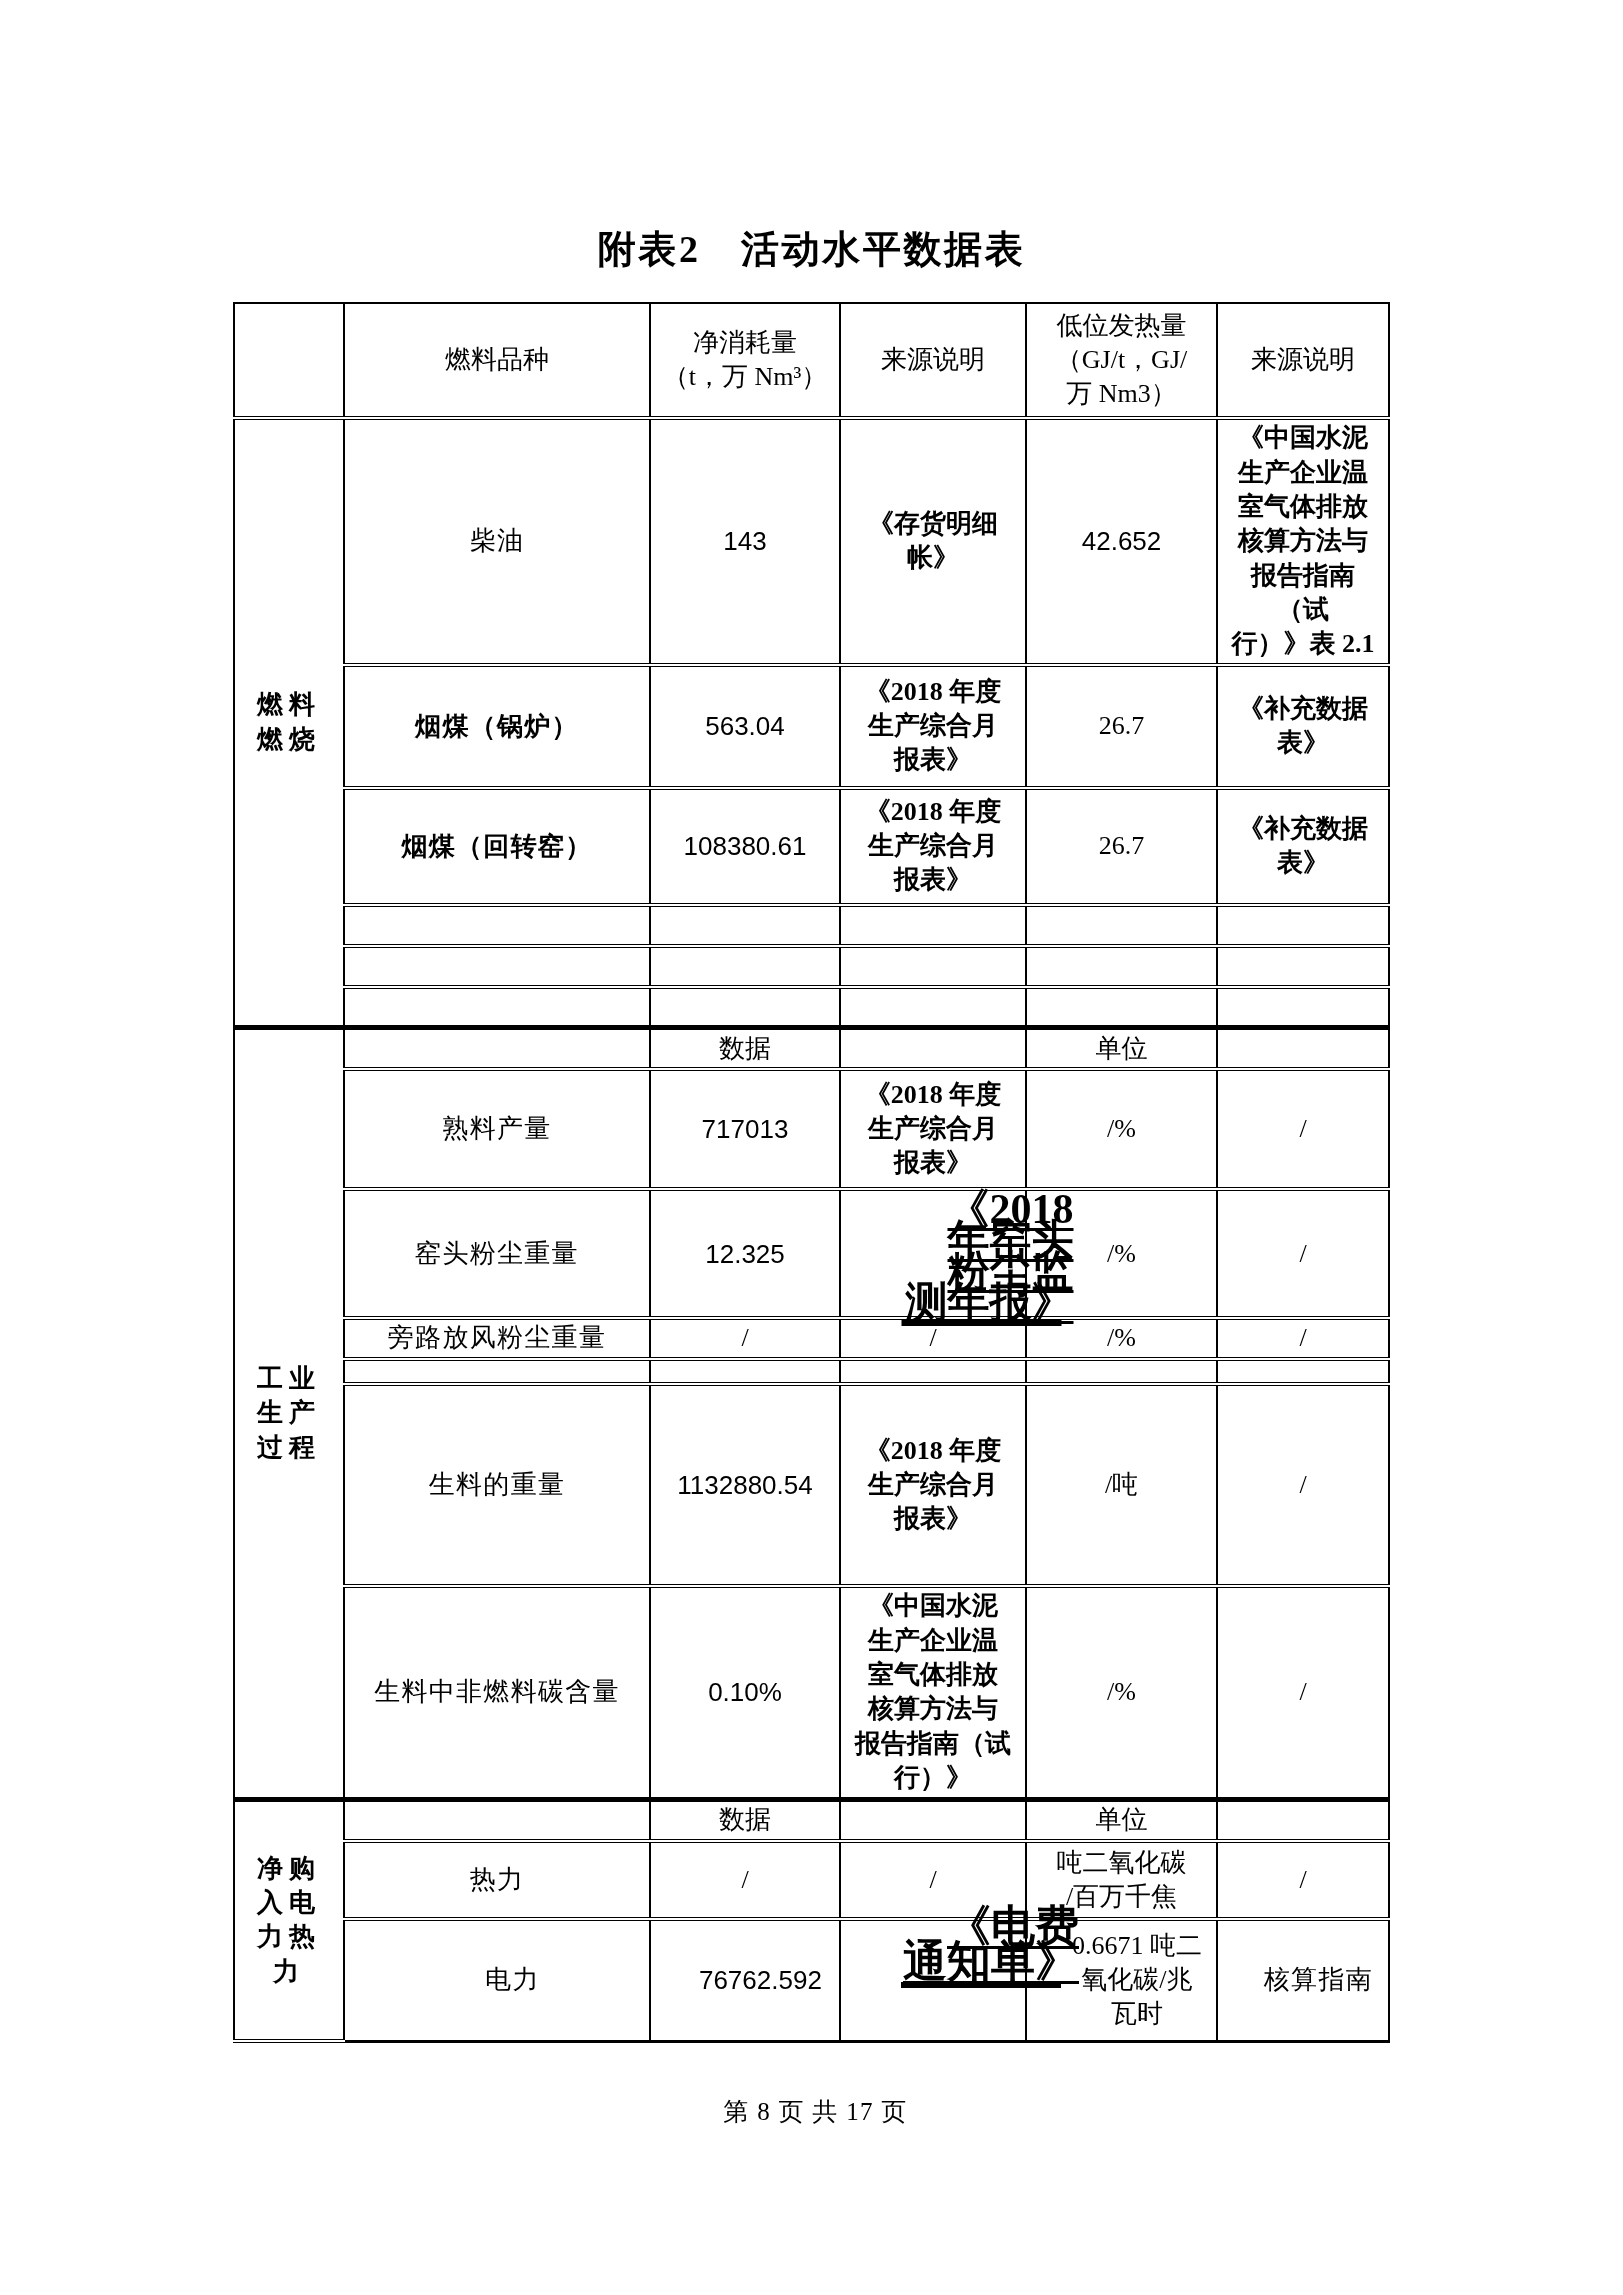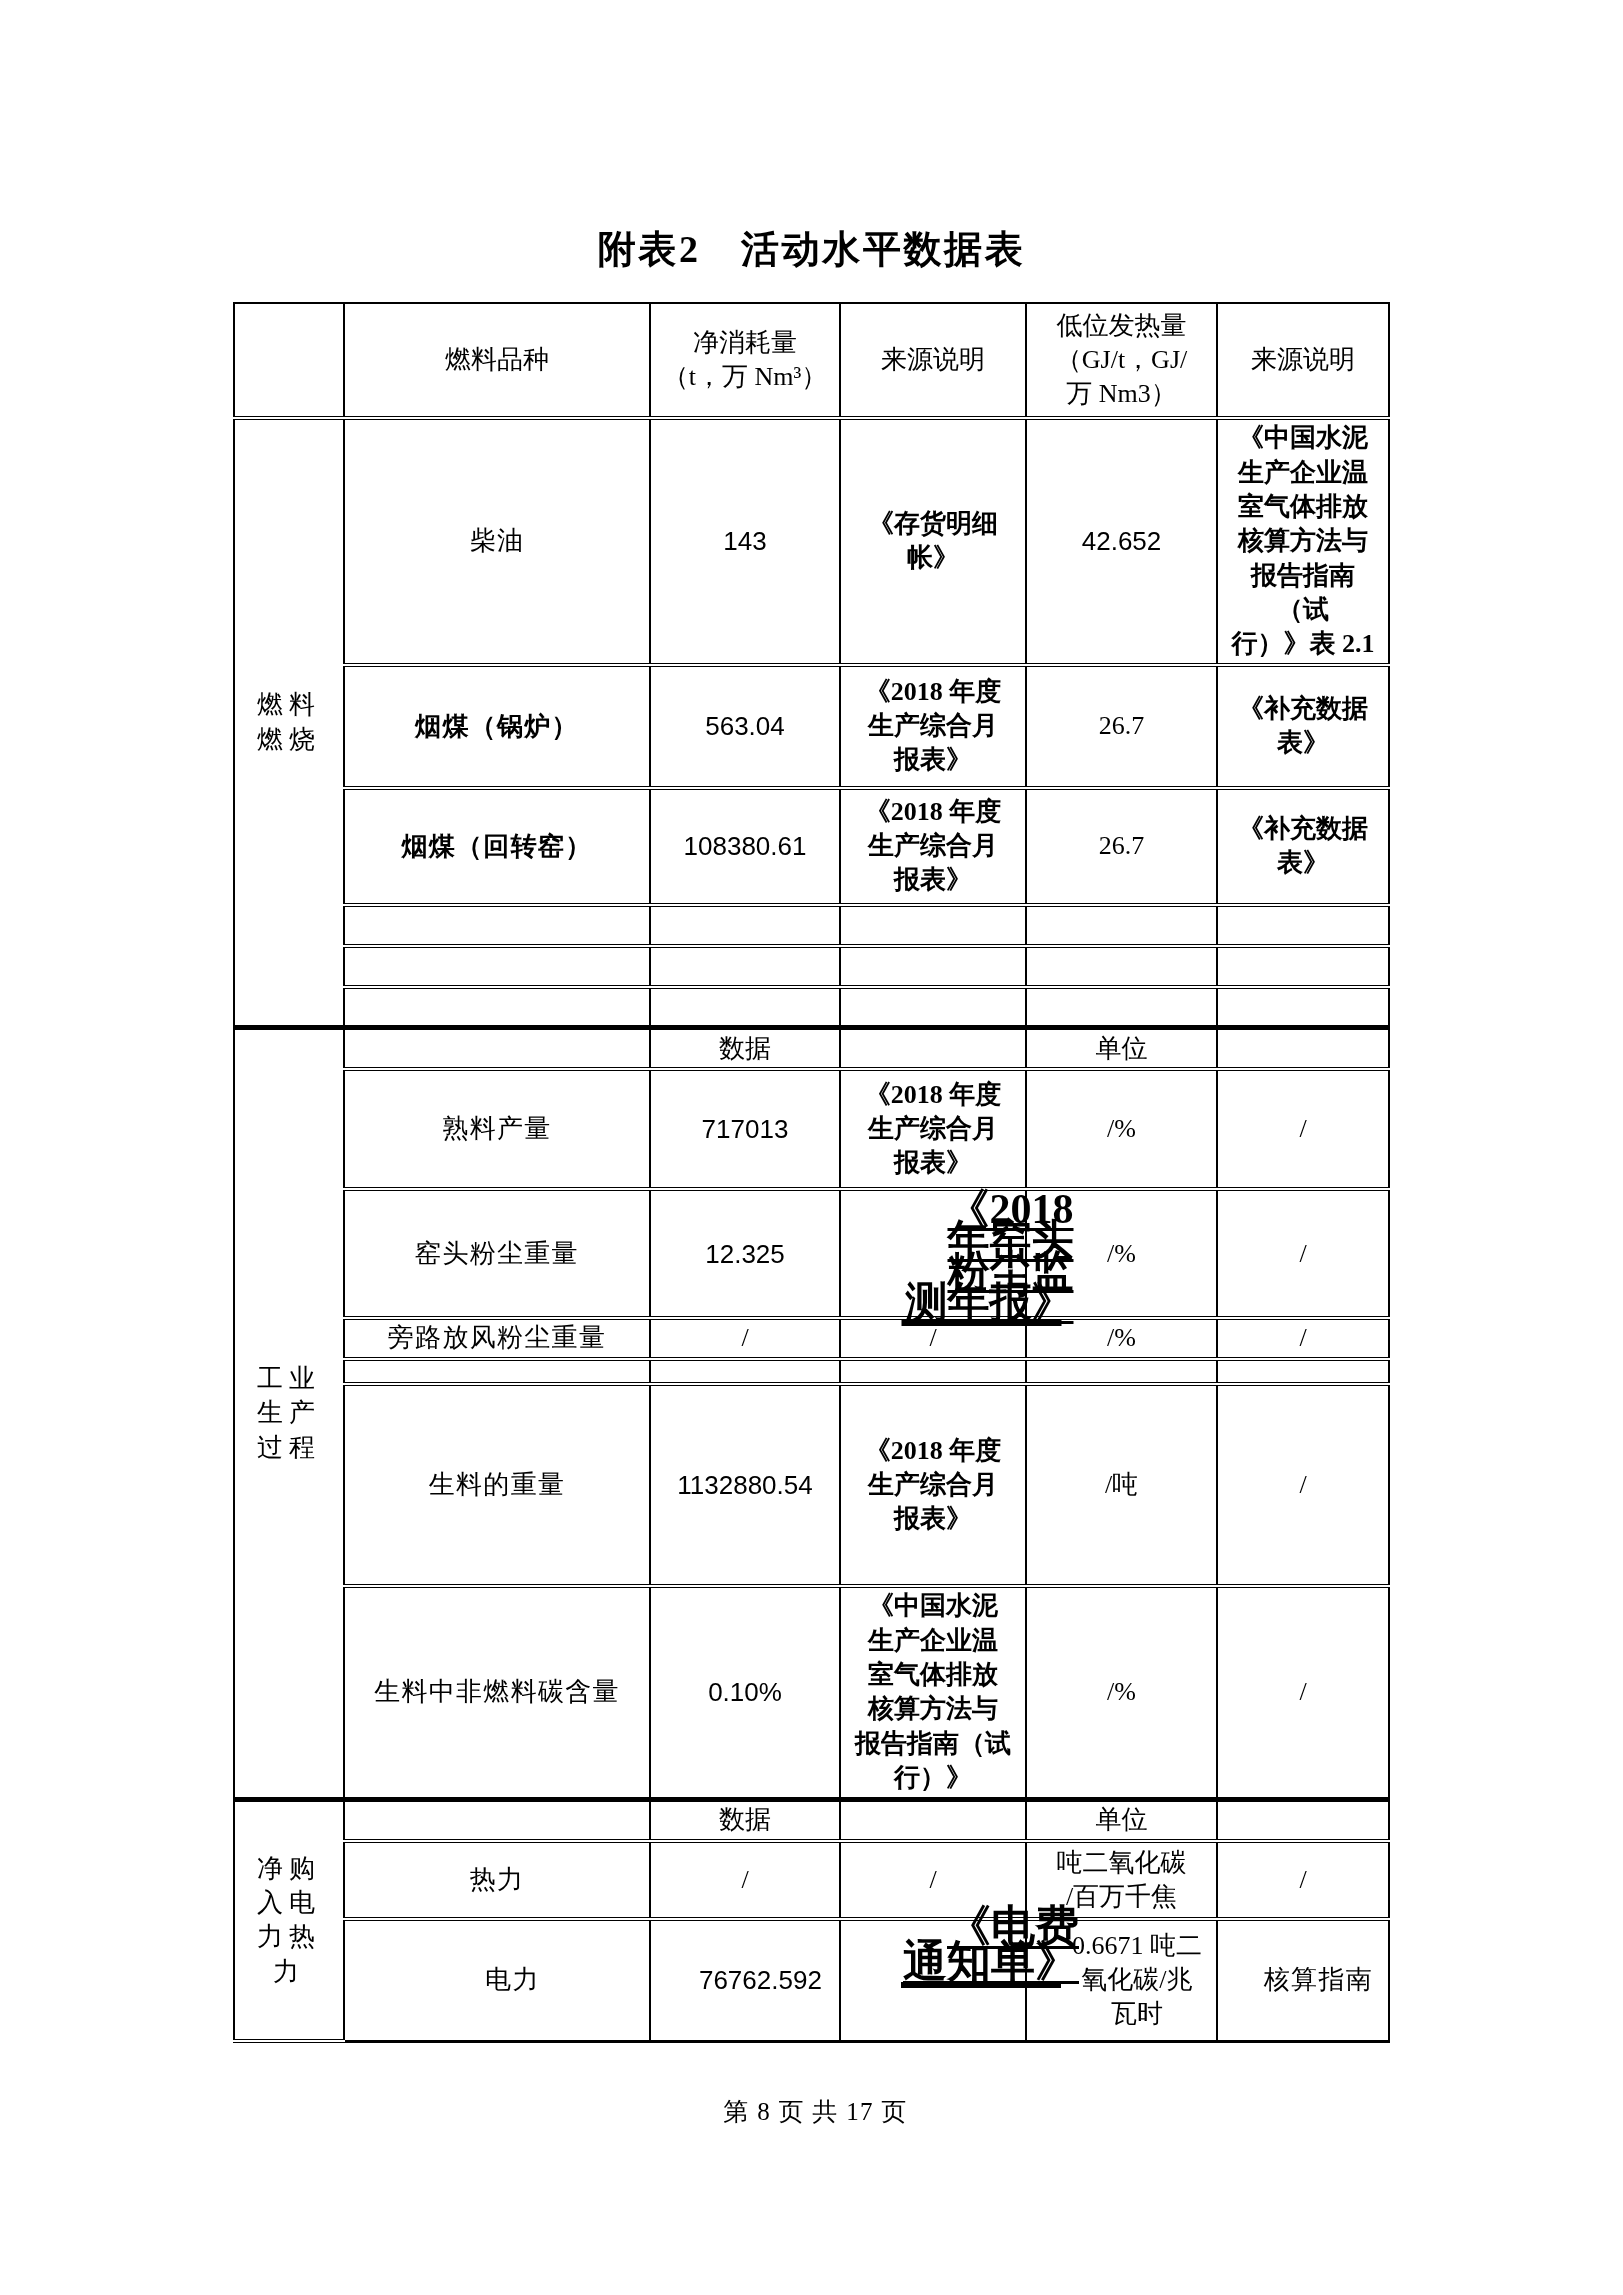--- a/index.html
+++ b/index.html
@@ -24,21 +24,21 @@
     border-left:2px solid #000;border-right:2px solid #000;
     border-top:4.6px double #000;border-bottom:4.6px double #000;
     text-align:center;vertical-align:middle;
     font-size:26px;line-height:1.32;padding:1.3px 9.2px;
     white-space:pre-line;overflow:visible;
   }
   tr.row-first td{border-top:2.6px solid #000;}
   tr.row-last td{border-bottom:3.9px solid #000;padding-left:40px;}
   tr.sec-start td{border-top:5.2px solid #000;}
   td.bb-solid{border-bottom:3.9px solid #000;}
-  td.group-label{font-size:27.5px;letter-spacing:5.9px;line-height:1.5;}
+  td.group-label{font-size:27.5px;letter-spacing:5.9px;line-height:1.5;font-weight:bold;}
   td.name-cell{font-size:27.5px;letter-spacing:1.3px;border-radius:30px;}
   td.name-bold{font-family:"Liberation Sans","DejaVu Sans",sans-serif;font-weight:bold;font-size:27.5px;letter-spacing:1.3px;}
   td.num{font-family:"Liberation Sans","DejaVu Sans",sans-serif;font-size:38px;padding-left:1.3px;padding-right:1.3px;line-height:1.25;}
   td.num-gap{line-height:2.2;border-radius:28px;}
   td.sernum{font-size:29px;}
   td.src{font-size:25px;line-height:1.08;font-weight:bold;}
   td.unitcell{font-size:25px;line-height:1.2;}
   td.hdr{font-size:26px;line-height:1.4;}
   td.bigsrc{position:relative;}
   .overlay{

